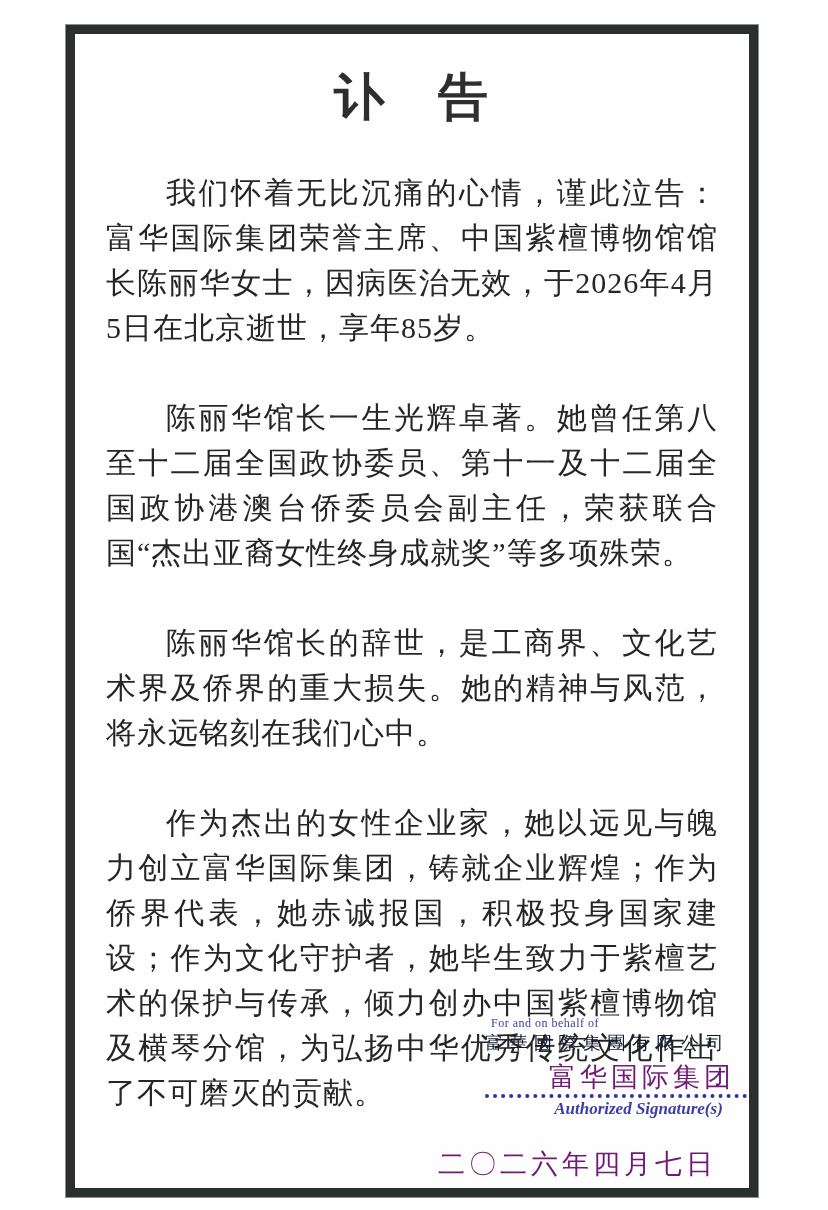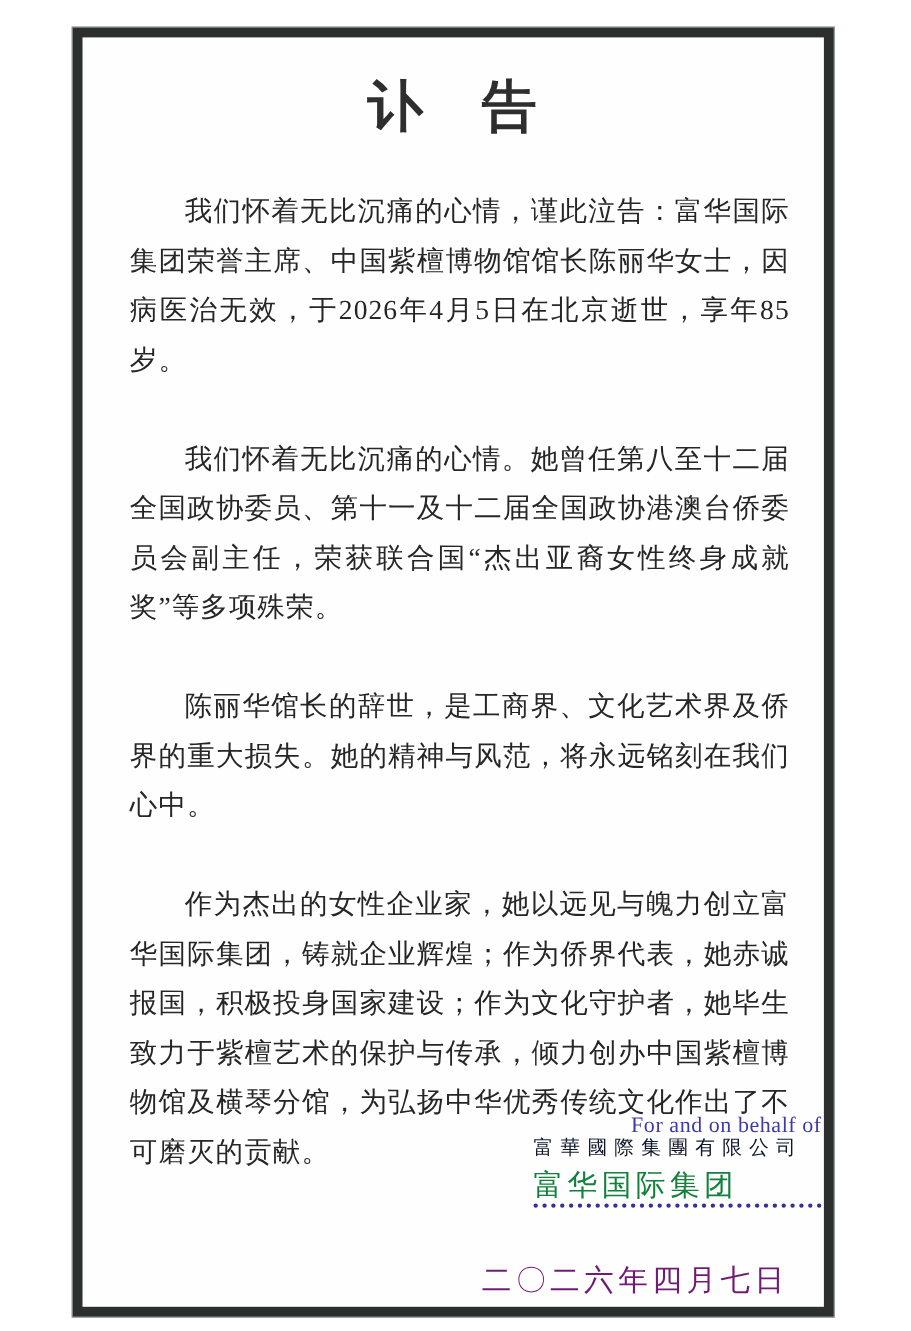--- a/index.html
+++ b/index.html
@@ -30,41 +30,40 @@
     line-height: 58px;
     color: #2e2e2e;
     letter-spacing: 2px;
   }
   .body-text {
     margin-top: 44px;
     padding: 0 31px;
     color: #262626;
   }
   .body-text p {
-    margin: 0 0 45px 12px;
-    font-size: 25px;
+    margin: 0 0 45px 0;
+    font-size: 30px;
     line-height: 45px;
     letter-spacing: 1px;
     text-indent: 2em;
     text-align: justify;
     word-break: break-all;
   }
   .stamp-block {
     position: absolute;
     top: 980px;
     right: 2px;
     width: 262px;
   }
   .stamp-en1 {
-    font-size: 20px;
+    font-size: 12px;
     line-height: 18px;
     color: #3c3ca6;
     letter-spacing: 0.5px;
     padding-left: 6px;
-    text-align: right;
   }
   .stamp-en2 {
     display: inline-block;
     white-space: nowrap;
     font-family: "Liberation Sans", "DejaVu Sans", sans-serif;
     font-size: 13px;
     line-height: 16px;
     font-weight: bold;
     color: #3c3ca6;
     transform: scale(0.82, 1.1);
@@ -74,22 +73,23 @@
     font-size: 18px;
     line-height: 22px;
     color: #0f172a;
     letter-spacing: 1px;
     white-space: nowrap;
   }
   .stamp-signature {
     margin-top: 8px;
     font-size: 27px;
     line-height: 30px;
-    color: #15803d;
+    color: #701a75;
     letter-spacing: 4px;
+    text-align: right;
     padding-right: 12px;
     white-space: nowrap;
   }
   .dotted-line {
     margin-top: 2px;
     width: 100%;
     height: 0;
     border-top: 4px dotted #32329a;
   }
   .sig-label {
@@ -115,27 +115,28 @@
 </style>
 </head>
 <body>
 
 <div class="frame">
 
   <h1 class="title">讣　告</h1>
 
   <div class="body-text">
     <p>我们怀着无比沉痛的心情，谨此泣告：富华国际集团荣誉主席、中国紫檀博物馆馆长陈丽华女士，因病医治无效，于2026年4月5日在北京逝世，享年85岁。</p>
-    <p>我们怀着无比沉痛的心情。她曾任第八至十二届全国政协委员、第十一及十二届全国政协港澳台侨委员会副主任，荣获联合国“杰出亚裔女性终身成就奖”等多项殊荣。</p>
+    <p>陈丽华馆长一生光辉卓著。她曾任第八至十二届全国政协委员、第十一及十二届全国政协港澳台侨委员会副主任，荣获联合国“杰出亚裔女性终身成就奖”等多项殊荣。</p>
     <p>陈丽华馆长的辞世，是工商界、文化艺术界及侨界的重大损失。她的精神与风范，将永远铭刻在我们心中。</p>
     <p>作为杰出的女性企业家，她以远见与魄力创立富华国际集团，铸就企业辉煌；作为侨界代表，她赤诚报国，积极投身国家建设；作为文化守护者，她毕生致力于紫檀艺术的保护与传承，倾力创办中国紫檀博物馆及横琴分馆，为弘扬中华优秀传统文化作出了不可磨灭的贡献。</p>
   </div>
 
   <div class="stamp-block">
     <div class="stamp-en1">For and on behalf of</div>
     <div class="stamp-cn">富 華 國 際 集 團 有 限 公 司</div>
     <div class="stamp-signature">富华国际集团</div>
     <div class="dotted-line"></div>
+    <div class="sig-label">Authorized Signature(s)</div>
   </div>
 
   <div class="doc-date">二〇二六年四月七日</div>
 
 </div>
 
 </body></html>

